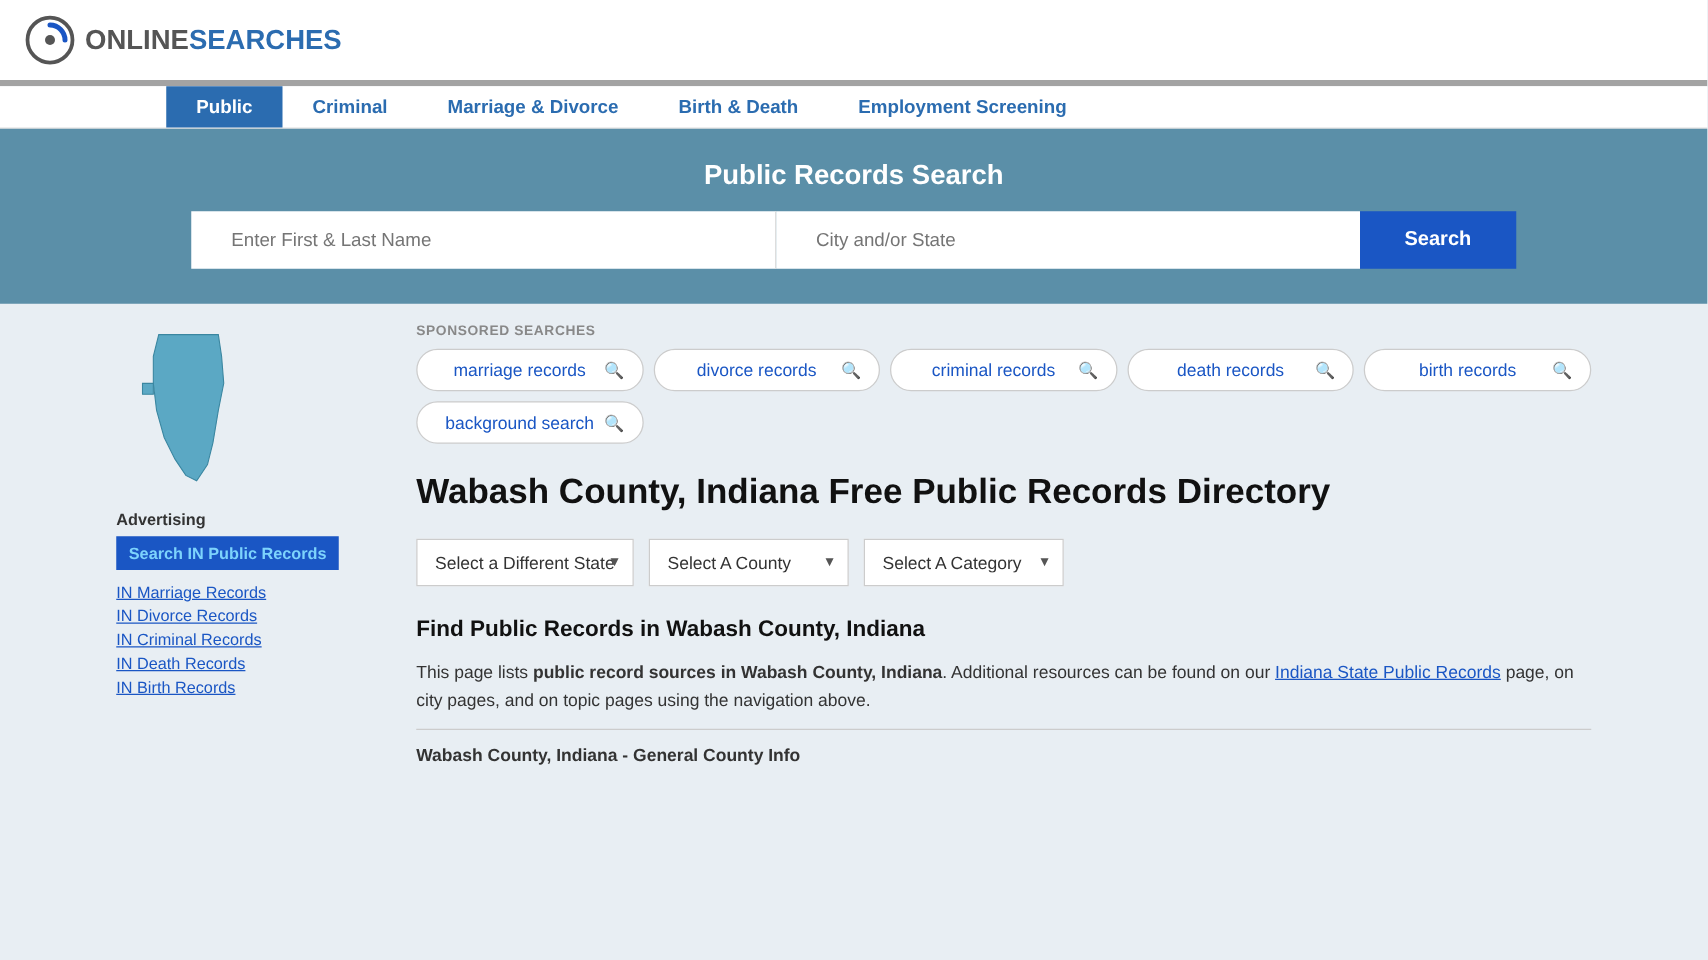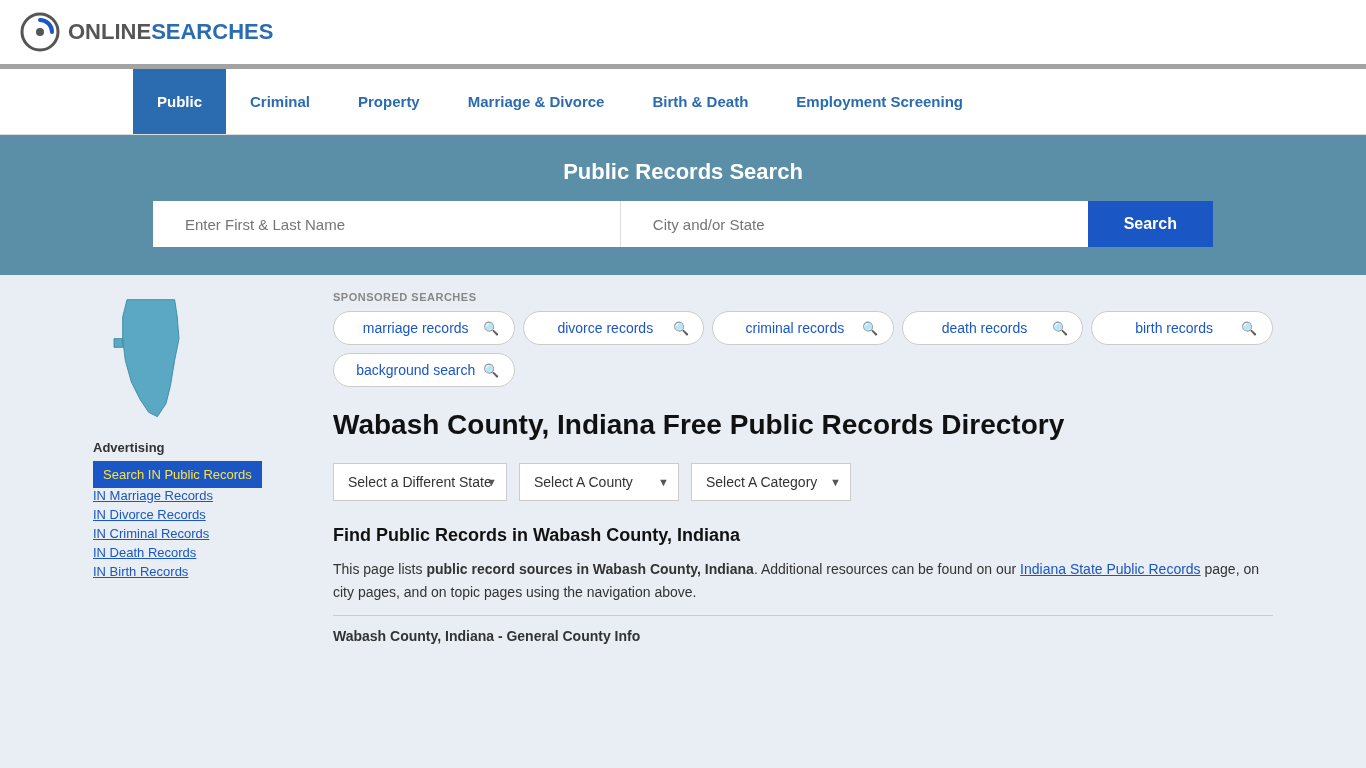--- a/index.html
+++ b/index.html
@@ -9,39 +9,39 @@
     .header { background: #fff; padding: 12px 20px; display: flex; align-items: center; border-bottom: 5px solid #a3a3a3; }
     .logo { display: flex; align-items: center; gap: 8px; }
     .logo-icon { width: 40px; height: 40px; }
     .logo-text { display: flex; align-items: baseline; gap: 0; }
     .logo-online { font-size: 22px; font-weight: 900; color: #555; }
     .logo-searches { font-size: 22px; font-weight: 900; color: #2b6cb0; }
 
     
     nav { background: #fff; border-bottom: 1px solid #ddd; }
     .nav-inner { max-width: 1100px; margin: 0 auto; display: flex; }
-    .nav-item { padding: 24px 24px; font-size: 15px; font-weight: 600; color: #2b6cb0; cursor: pointer; text-decoration: none; }
+    .nav-item { padding: 8px 24px; font-size: 15px; font-weight: 600; color: #2b6cb0; cursor: pointer; text-decoration: none; }
     .nav-item.active { background: #2b6cb0; color: #fff; }
 
     
     .hero { background: #5b8fa8; padding: 24px 20px 28px; }
     .hero-title { color: #ffffff; font-size: 22px; font-weight: 700; text-align: center; margin-bottom: 16px; }
     .search-bar { display: flex; gap: 0; max-width: 1060px; margin: 0 auto; }
     .search-input { flex: 1; padding: 14px 32px; font-size: 15px; border: none; outline: none; color: #999; }
     .search-input:first-child { border-right: 1px solid #ddd; }
     .search-btn { background: #1a56c4; color: #fff; border: none; padding: 14px 36px; font-size: 16px; font-weight: 700; cursor: pointer; }
 
     
     .main-wrap { max-width: 1220px; margin: 0 auto; padding: 16px 20px; display: flex; gap: 20px; }
 
     
     .sidebar { width: 220px; flex-shrink: 0; }
     .state-map { width: 120px; height: 130px; margin-bottom: 16px; }
     .advertising-label { font-size: 13px; font-weight: 700; color: #333; margin-bottom: 6px; }
-    .ad-btn { background: #1a56c4; color: #fde047; padding: 6px 10px; font-size: 13px; font-weight: 400; display: inline-block; cursor: pointer; }
+    .ad-btn { background: #1a56c4; color: #7dd3fc; padding: 6px 10px; font-size: 13px; font-weight: 700; display: inline-block; margin-bottom: 10px; cursor: pointer; }
     .sidebar-links { display: flex; flex-direction: column; gap: 4px; }
     .sidebar-link { color: #1a56c4; text-decoration: underline; font-size: 13px; cursor: pointer; }
 
     
     .content { flex: 1; min-width: 0; }
 
     
     .sponsored-label { font-size: 11px; font-weight: 700; color: #888; text-transform: uppercase; letter-spacing: 0.5px; margin-bottom: 8px; }
     .sponsored-grid { display: grid; grid-template-columns: 1fr 1fr 1fr 1fr 1fr; gap: 8px; margin-bottom: 20px; }
     .sponsored-item { border: 1px solid #ccc; border-radius: 20px; padding: 8px 14px; display: flex; align-items: center; justify-content: space-between; background: #fff; cursor: pointer; }
@@ -79,21 +79,20 @@
       <span class="logo-online">ONLINE</span>
       <span class="logo-searches">SEARCHES</span>
     </div>
   </div>
 </div>
 
 <nav>
   <div class="nav-inner">
     <a class="nav-item active">Public</a>
     <a class="nav-item">Criminal</a>
-    <a class="nav-item">Property</a>
     <a class="nav-item">Marriage &amp; Divorce</a>
     <a class="nav-item">Birth &amp; Death</a>
     <a class="nav-item">Employment Screening</a>
   </div>
 </nav>
 
 <div class="hero">
   <div class="hero-title">Public Records Search</div>
   <div class="search-bar">
     <input class="search-input" type="text" placeholder="Enter First &amp; Last Name" style="">

